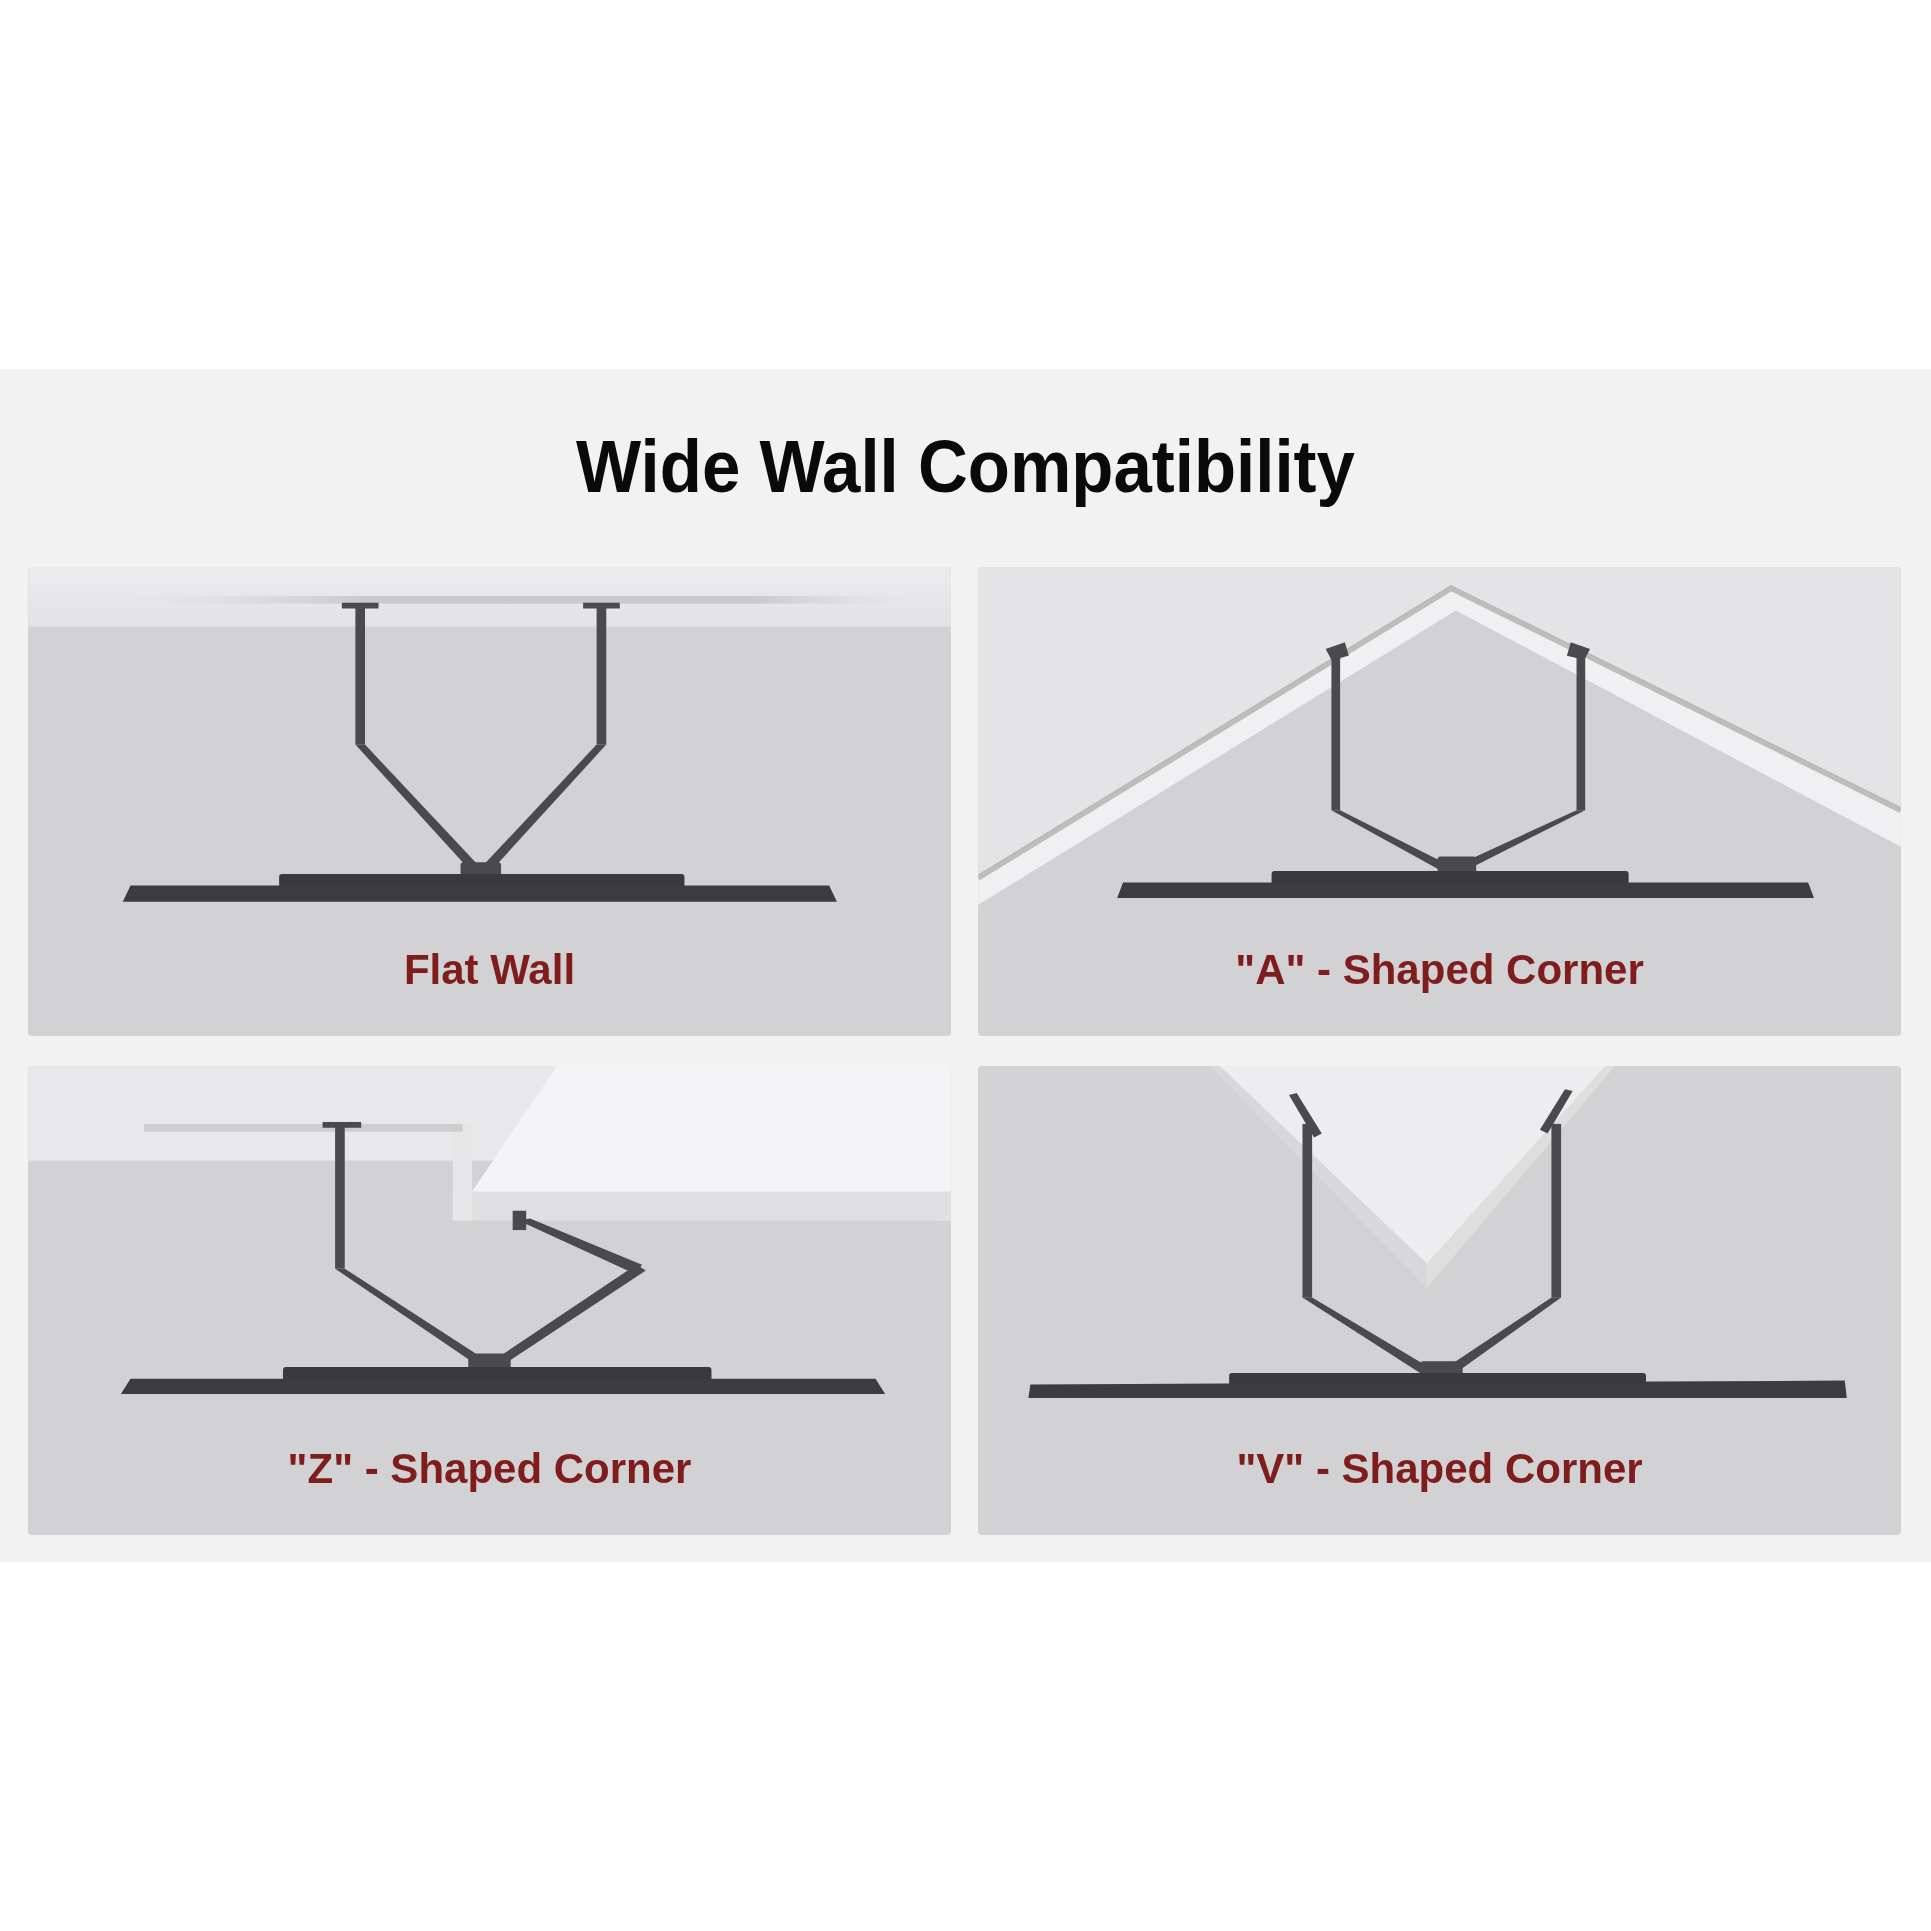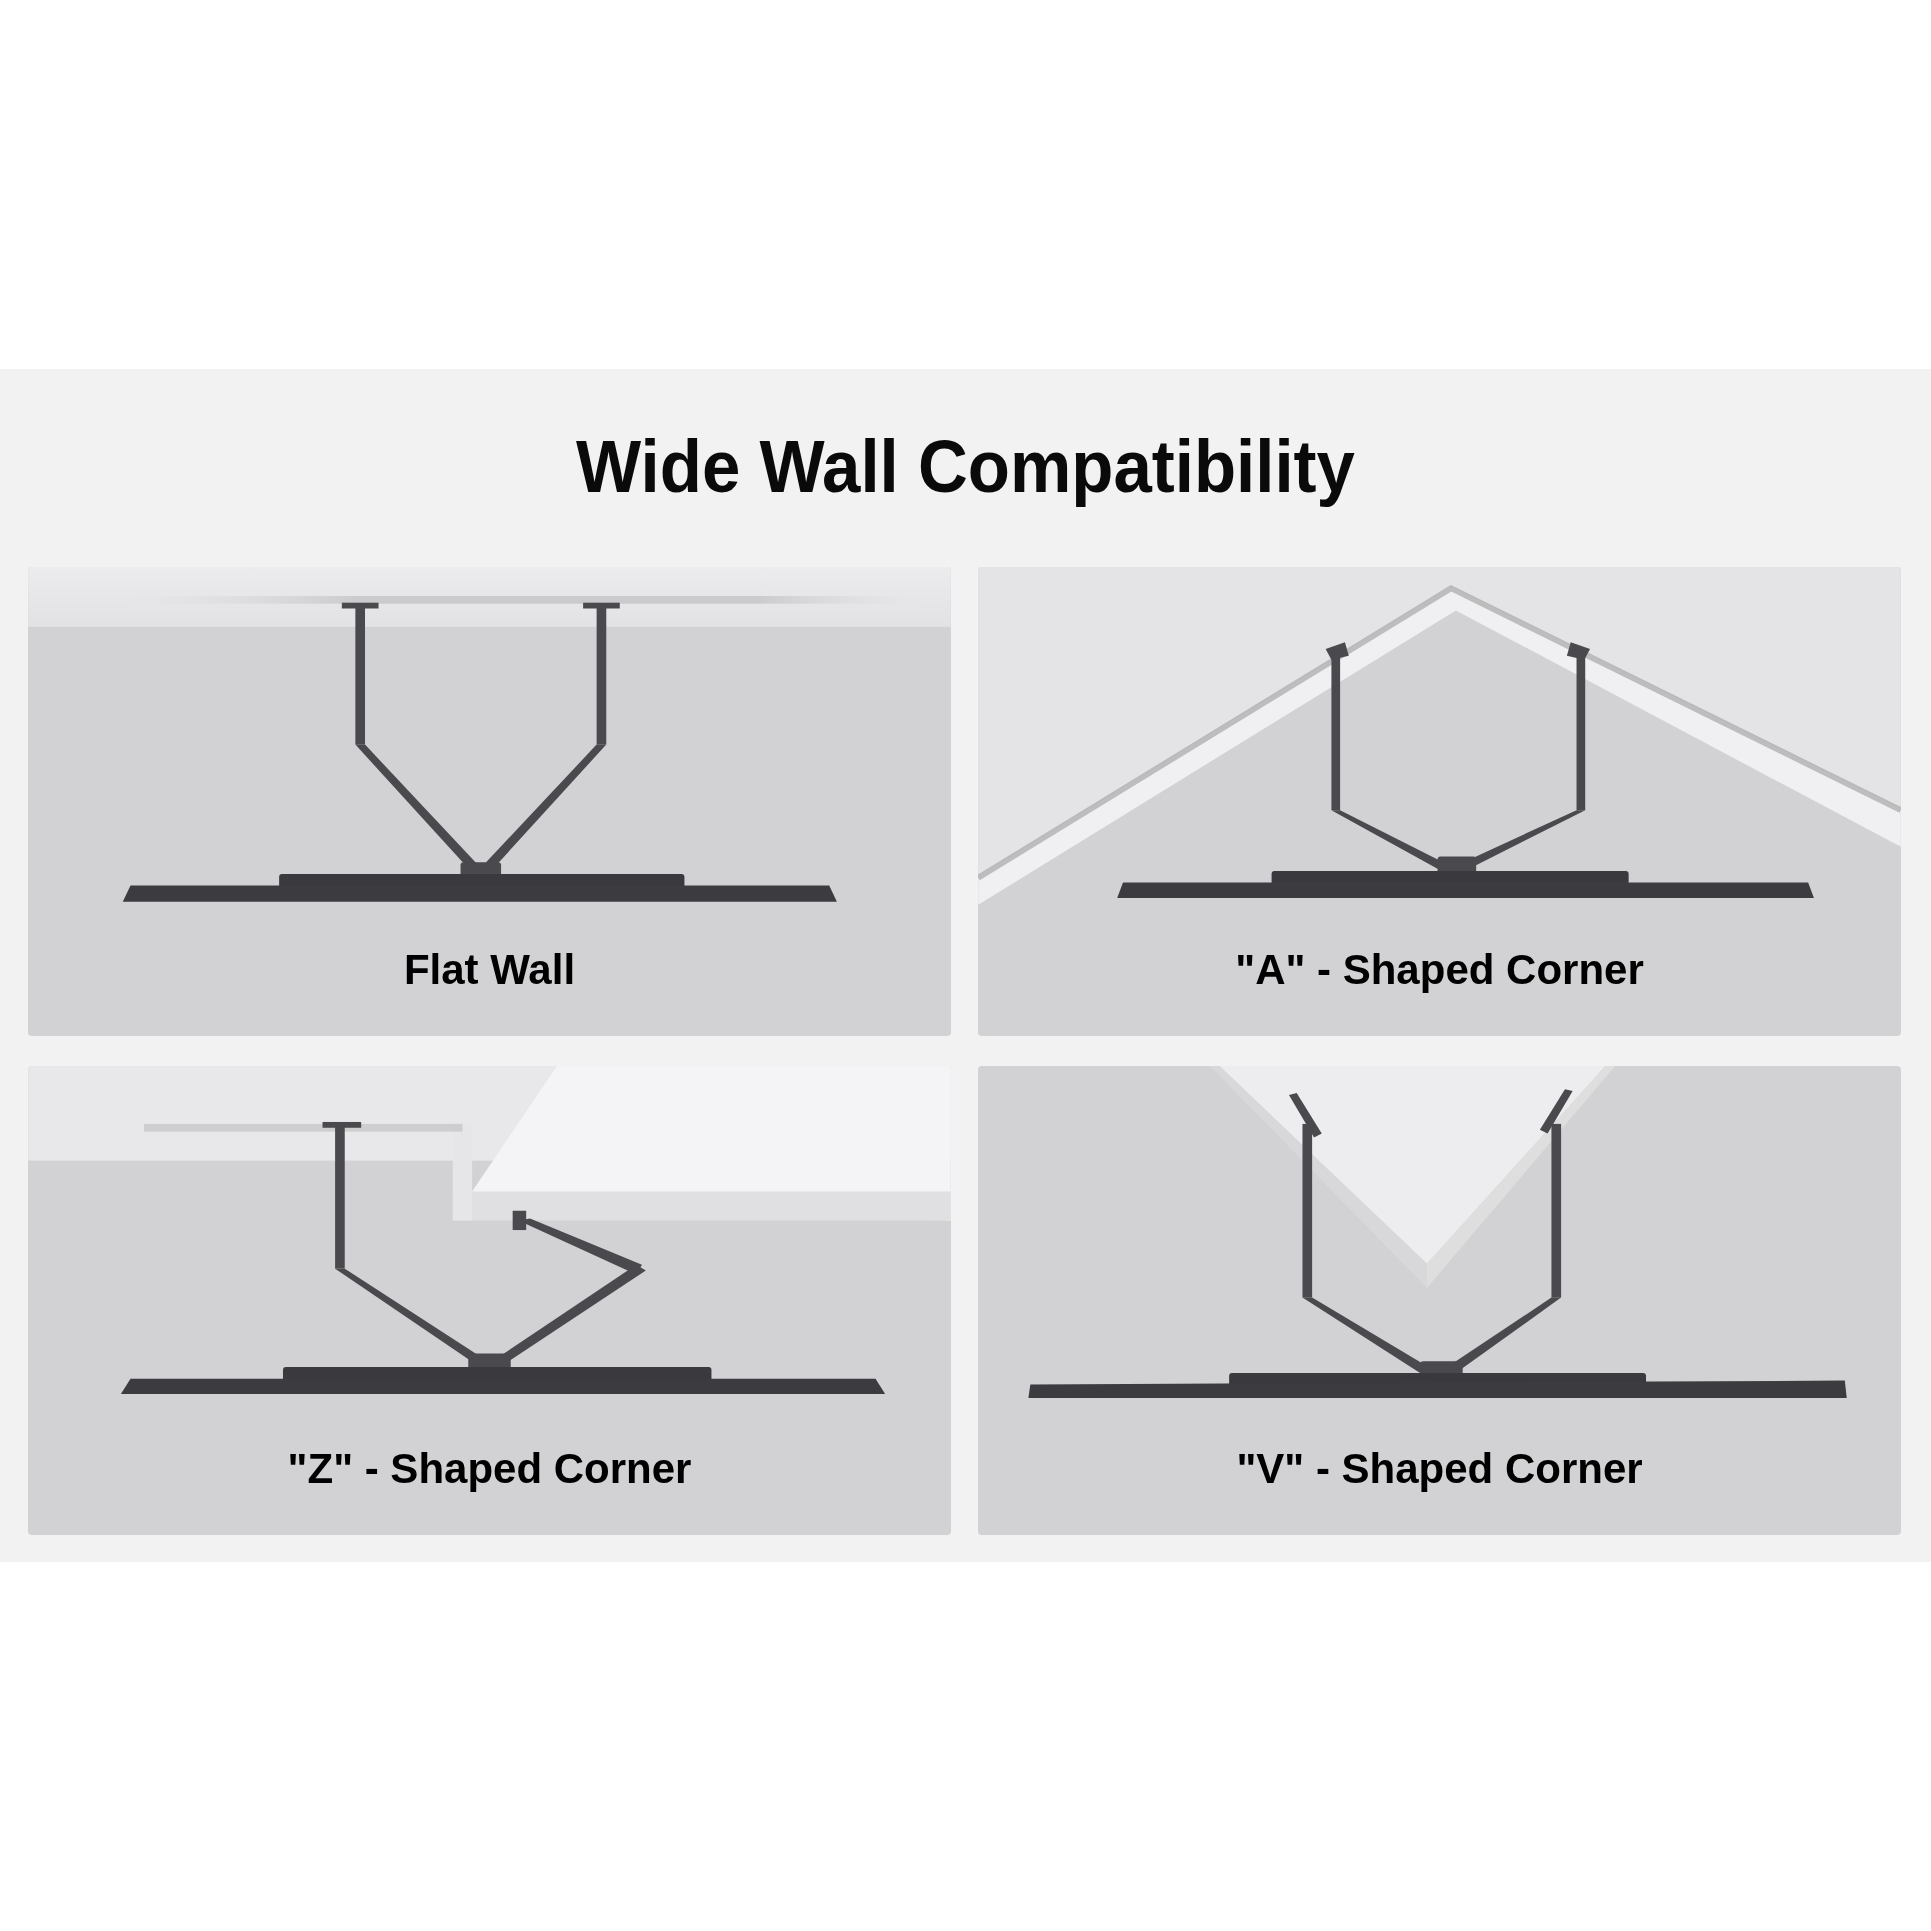--- a/index.html
+++ b/index.html
@@ -1,21 +1,21 @@
 <!DOCTYPE html>
 <html><head>
 <meta charset="utf-8">
 <style>
   html, body { margin:0; padding:0; background:#ffffff; }
   body { width:1931px; height:1931px; position:relative; overflow:hidden; font-family:"Liberation Sans", sans-serif; }
   .band { position:absolute; left:0; top:369px; width:1931px; height:1193px; background:#f2f2f2; }
   .title { position:absolute; left:0; top:423px; width:1931px; text-align:center; font-weight:bold; font-size:75px; color:#0a0a0a; letter-spacing:0px; transform:scaleX(0.92); }
   .panel { position:absolute; width:923px; height:469px; background:#d2d2d4; border-radius:3.9px; overflow:hidden; }
   .panel svg { position:absolute; left:0; top:0; width:923px; height:469px; }
-  .caption { position:absolute; left:0; width:100%; text-align:center; font-weight:bold; font-size:42px; color:#000000; top:379px; }
+  .caption { position:absolute; left:0; width:100%; text-align:center; font-weight:bold; font-size:42px; color:#7f1d1d; top:379px; }
   #p1 { left:28px; top:567px; }
   #p2 { left:978px; top:567px; }
   #p3 { left:28px; top:1066px; }
   #p4 { left:978px; top:1066px; }
 </style>
 </head>
 <body>
 
 <div class="band"></div>
 <div class="title">Wide Wall Compatibility</div>

